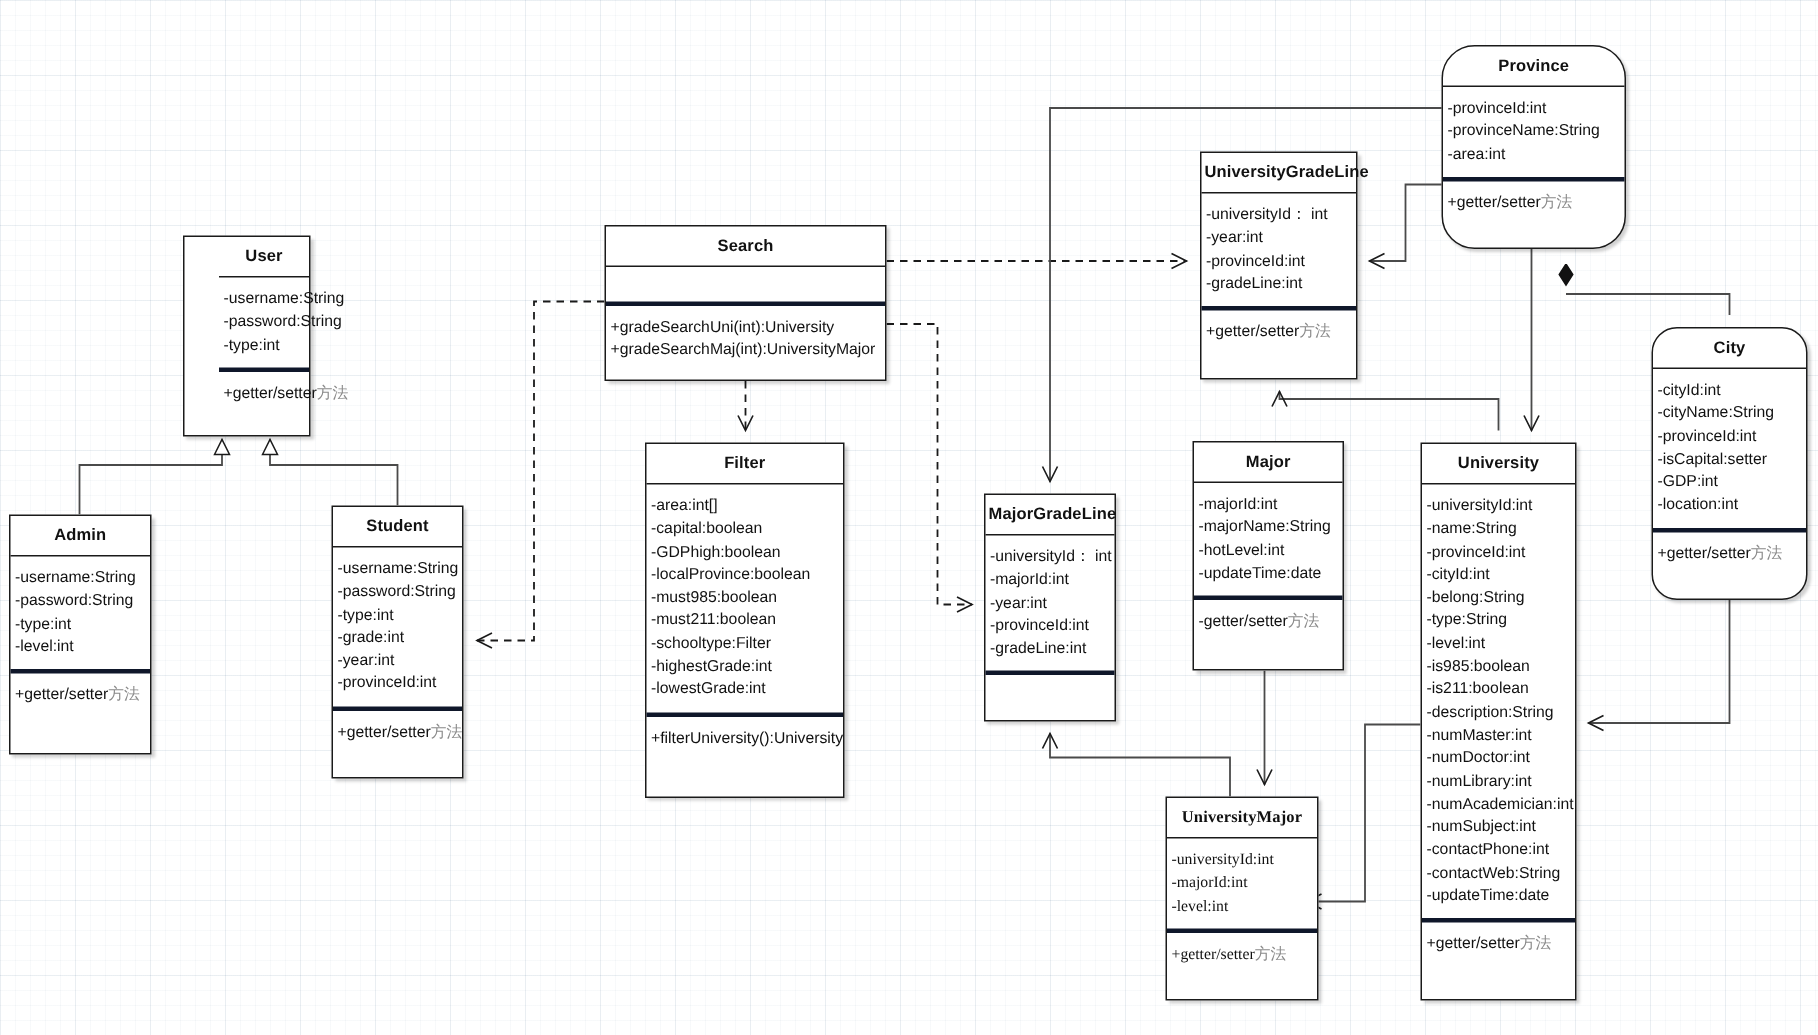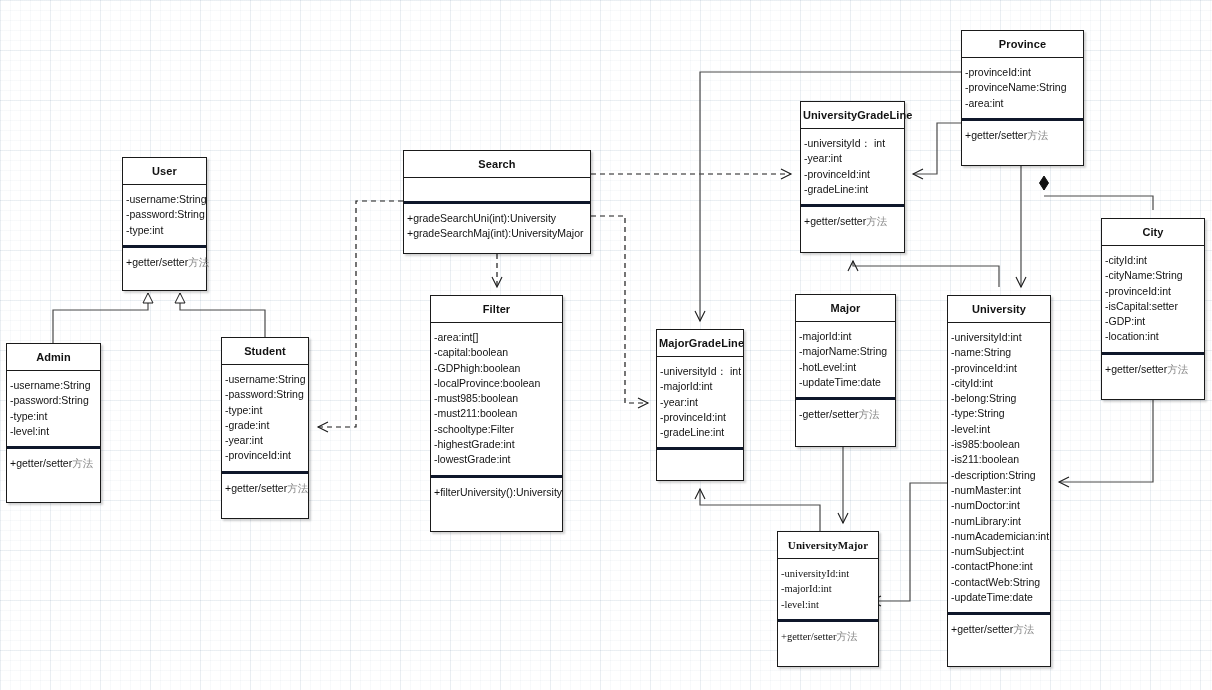--- a/index.html
+++ b/index.html
@@ -114,21 +114,21 @@
 
     <path d="M 843 447 L 843 523" marker-end="url(#openarrow)"></path>
 
     <path d="M 947 483 L 910 483 L 910 601 L 871 601" marker-end="url(#openarrow)"></path>
 
     <path d="M 820 531 L 820 505 L 700 505 L 700 489" marker-end="url(#openarrow)"></path>
   </g>
 </svg>
 
 <div id="nodes">
-    <div class="umlclass" style="left: 122px; top: 157px; width: 85px; height: 134px;">
+    <div class="umlclass" style="left: 122px; top: 157px; width: 85px; height: 134px; padding-left: 23px;">
       <div class="cls-title">User</div>
       <div class="cls-attrs">
         <div class="row">-username:String</div>
         <div class="row">-password:String</div>
         <div class="row">-type:int</div>
       </div>
       <div class="cls-ops">
         <div class="row"><span>+getter/setter</span><span class="cn">方法</span></div>
       </div>
     </div>
@@ -199,32 +199,32 @@
       <div class="cls-attrs">
         <div class="row">-universityId： int</div>
         <div class="row">-year:int</div>
         <div class="row">-provinceId:int</div>
         <div class="row">-gradeLine:int</div>
       </div>
       <div class="cls-ops">
         <div class="row"><span>+getter/setter</span><span class="cn">方法</span></div>
       </div>
     </div>
-    <div class="umlclass" style="left: 961px; top: 30px; width: 123px; height: 136px;">
+    <div class="umlclass" style="left: 961px; top: 30px; width: 123px; height: 136px; border-radius: 22px;">
       <div class="cls-title">Province</div>
       <div class="cls-attrs">
         <div class="row">-provinceId:int</div>
         <div class="row">-provinceName:String</div>
         <div class="row">-area:int</div>
       </div>
       <div class="cls-ops">
         <div class="row"><span>+getter/setter</span><span class="cn">方法</span></div>
       </div>
     </div>
-    <div class="umlclass" style="left: 1101px; top: 218px; width: 104px; height: 182px;">
+    <div class="umlclass" style="left: 1101px; top: 218px; width: 104px; height: 182px; border-radius: 17px;">
       <div class="cls-title">City</div>
       <div class="cls-attrs">
         <div class="row">-cityId:int</div>
         <div class="row">-cityName:String</div>
         <div class="row">-provinceId:int</div>
         <div class="row">-isCapital:setter</div>
         <div class="row">-GDP:int</div>
         <div class="row">-location:int</div>
       </div>
       <div class="cls-ops">

